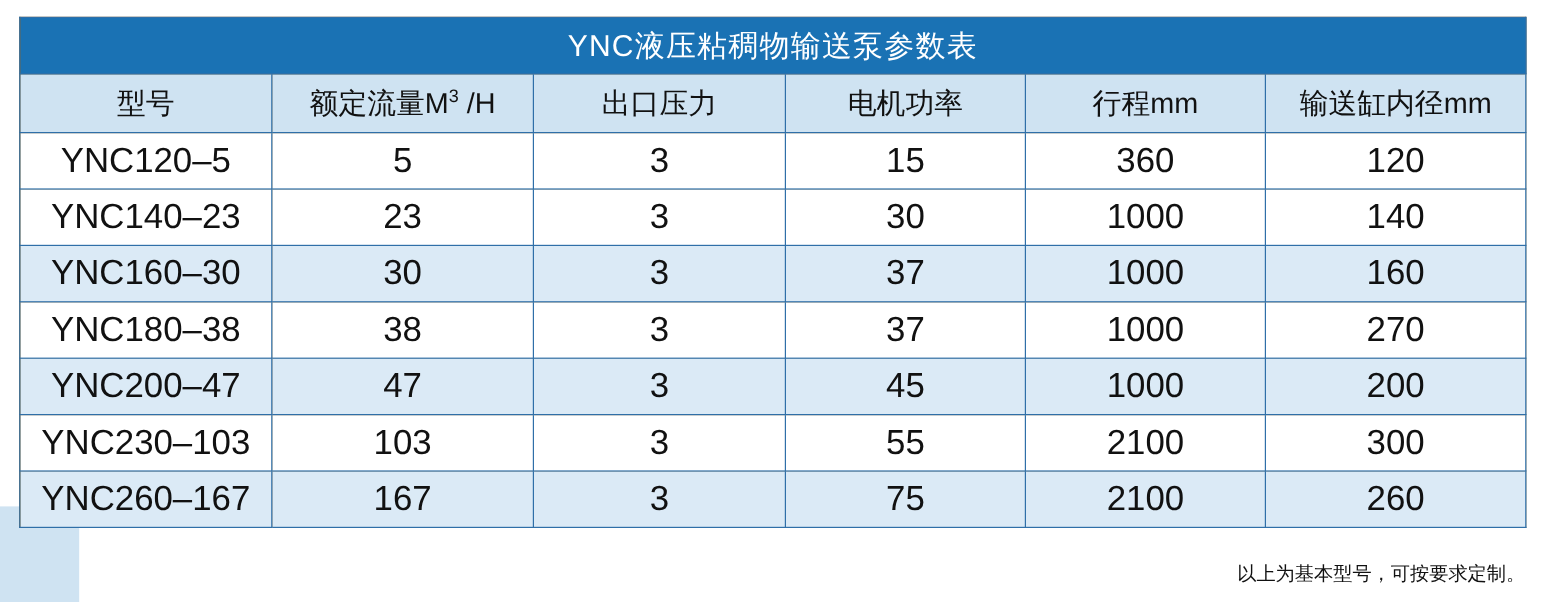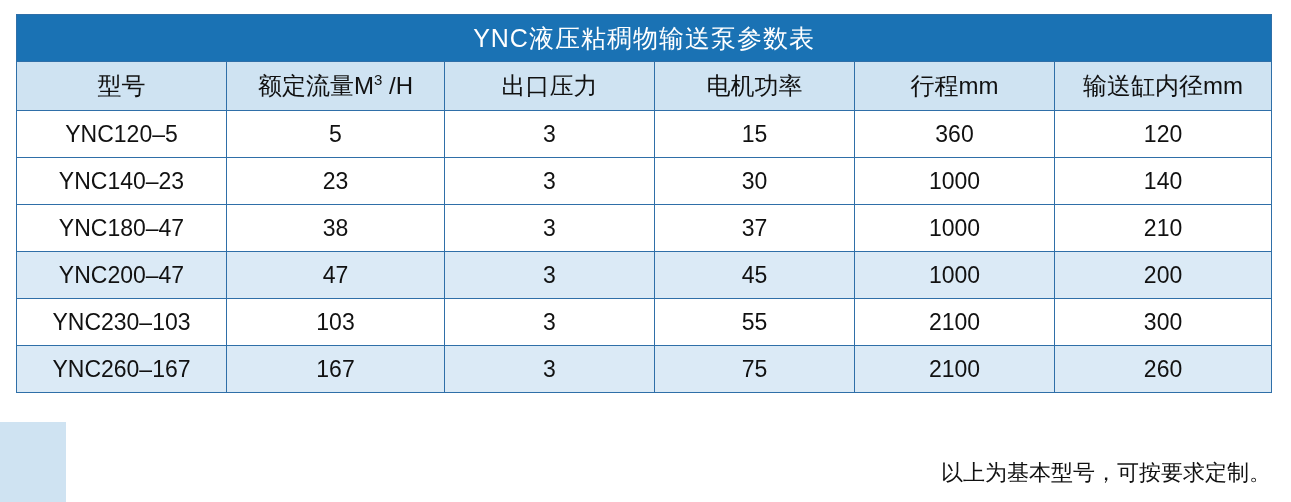--- a/index.html
+++ b/index.html
@@ -49,21 +49,21 @@
     letter-spacing: 1px;
     border: 1px solid #1a72b4;
   }
   .head-row td {
     background: #cfe3f2;
     color: #111111;
     font-size: 24px;
     height: 46px;
   }
   .data-row td {
-    font-size: 23px;
+    font-size: 29px;
     height: 44px;
     color: #111111;
   }
   .data-row.odd td {
     background: #ffffff;
   }
   .data-row.even td {
     background: #dbeaf6;
   }
   .col-model { width: 210px; }
@@ -72,22 +72,22 @@
   .col-power { width: 200px; }
   .col-stroke{ width: 200px; }
   .col-bore  { width: 217px; }
   .sup {
     font-size: 15px;
     vertical-align: super;
   }
   .footnote {
     position: absolute;
     right: 20px;
-    top: 458px;
-    font-size: 22px;
+    top: 468px;
+    font-size: 16px;
     color: #111111;
     font-family: "Liberation Sans", sans-serif;
     white-space: nowrap;
   }
 </style>
 </head>
 <body>
 
 <div class="corner-band"></div>
 
@@ -123,27 +123,35 @@
         <td>120</td>
       </tr>
       <tr class="data-row odd">
         <td>YNC140–23</td>
         <td>23</td>
         <td>3</td>
         <td>30</td>
         <td>1000</td>
         <td>140</td>
       </tr>
+      <tr class="data-row even">
+        <td>YNC160–30</td>
+        <td>30</td>
+        <td>3</td>
+        <td>37</td>
+        <td>1000</td>
+        <td>160</td>
+      </tr>
       <tr class="data-row odd">
-        <td>YNC180–47</td>
+        <td>YNC180–38</td>
         <td>38</td>
         <td>3</td>
         <td>37</td>
         <td>1000</td>
-        <td>210</td>
+        <td>270</td>
       </tr>
       <tr class="data-row even">
         <td>YNC200–47</td>
         <td>47</td>
         <td>3</td>
         <td>45</td>
         <td>1000</td>
         <td>200</td>
       </tr>
       <tr class="data-row odd">

